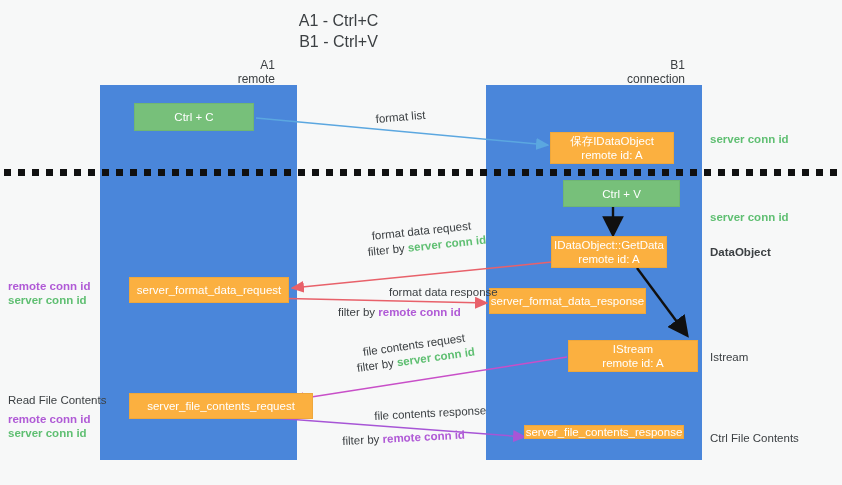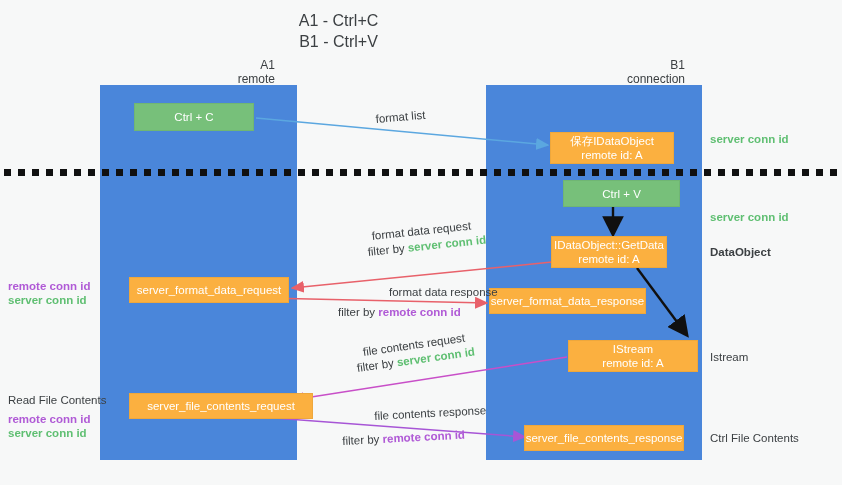--- a/index.html
+++ b/index.html
@@ -122,21 +122,21 @@
 
   <div class="box orange" style="left:489px;top:288px;width:157px;height:26px;">server_format_data_response</div>
 
   <div class="box orange" style="left:129px;top:277px;width:160px;height:26px;">server_format_data_request</div>
 
   <div class="box orange" style="left:568px;top:340px;width:130px;height:32px;">IStream
 remote id: A</div>
 
   <div class="box orange" style="left:129px;top:393px;width:184px;height:26px;">server_file_contents_request</div>
 
-  <div class="box orange" style="left:524px;top:425px;width:160px;height:26px;">server_file_contents_response</div>
+  <div class="box orange" style="left:524px;top:425px;width:160px;height:14px;">server_file_contents_response</div>
 
   <div class="lbl green" style="left:710px;top:132px;">server conn id</div>
   <div class="lbl green" style="left:710px;top:210px;">server conn id</div>
   <div class="lbl plain" style="left:710px;top:245px;font-weight:bold;">DataObject</div>
   <div class="lbl plain" style="left:710px;top:350px;">Istream</div>
   <div class="lbl plain" style="left:710px;top:431px;">Ctrl File Contents</div>
 
   <div class="lbl purple" style="left:8px;top:279px;">remote conn id</div>
   <div class="lbl green" style="left:8px;top:293px;">server conn id</div>
 

